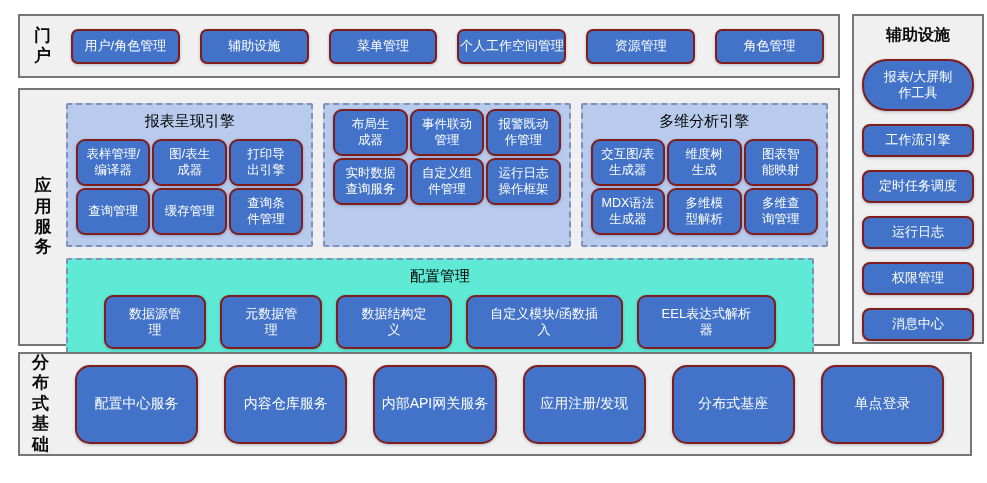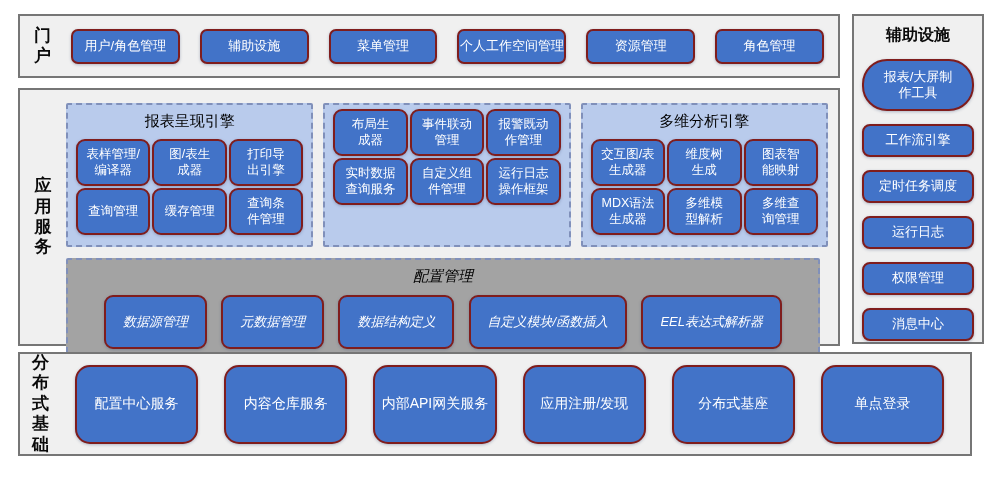--- a/index.html
+++ b/index.html
@@ -30,22 +30,22 @@
   #app-body{flex:1;padding:13px 10px 0 0;box-sizing:border-box;}
   #engines{display:flex;gap:10px;}
   .engine{
     flex:1;background:#b9cbec;border:2px dashed #8090ba;border-radius:2px;
     padding:4px 8px 10px;box-sizing:border-box;
   }
   .engine-title{text-align:center;font-size:15px;color:#000;margin:3px 0 8px;}
   .engine-grid{display:grid;grid-template-columns:repeat(3,1fr);gap:2px;}
   .engine .btn{min-height:47px;font-size:12.5px;border-radius:9px;padding:2px 2px;border-width:2px;}
   #config{
-    margin:11px 8px 0 0;background:#a3a3a3;border:2px dashed #8090ba;border-radius:2px;
-    padding:4px 12px 12px;box-sizing:border-box;font-style:italic;
+    margin:11px 14px 0 0;background:#5eead4;border:2px dashed #8090ba;border-radius:2px;
+    padding:4px 12px 12px;box-sizing:border-box;
   }
   #config-title{text-align:center;font-size:15px;color:#000;margin:3px 0 9px;}
   #config-row{display:flex;justify-content:space-between;align-items:center;margin:0 24px;gap:14px;}
   #config-row .btn{height:54px;padding:0 17px;font-size:13px;border-radius:9px;}
   
   #aux{left:852px;top:14px;width:132px;height:330px;display:flex;flex-direction:column;align-items:center;gap:13px;padding:7px 8px;}
   #aux-title{font-weight:bold;font-size:16px;color:#0a0a0a;margin:2px 0 0;}
   #aux .btn{width:100%;font-size:13px;height:33px;border-radius:8px;flex:0 0 auto;}
   #aux .btn.tall{height:52px;border-radius:25px;}
   

